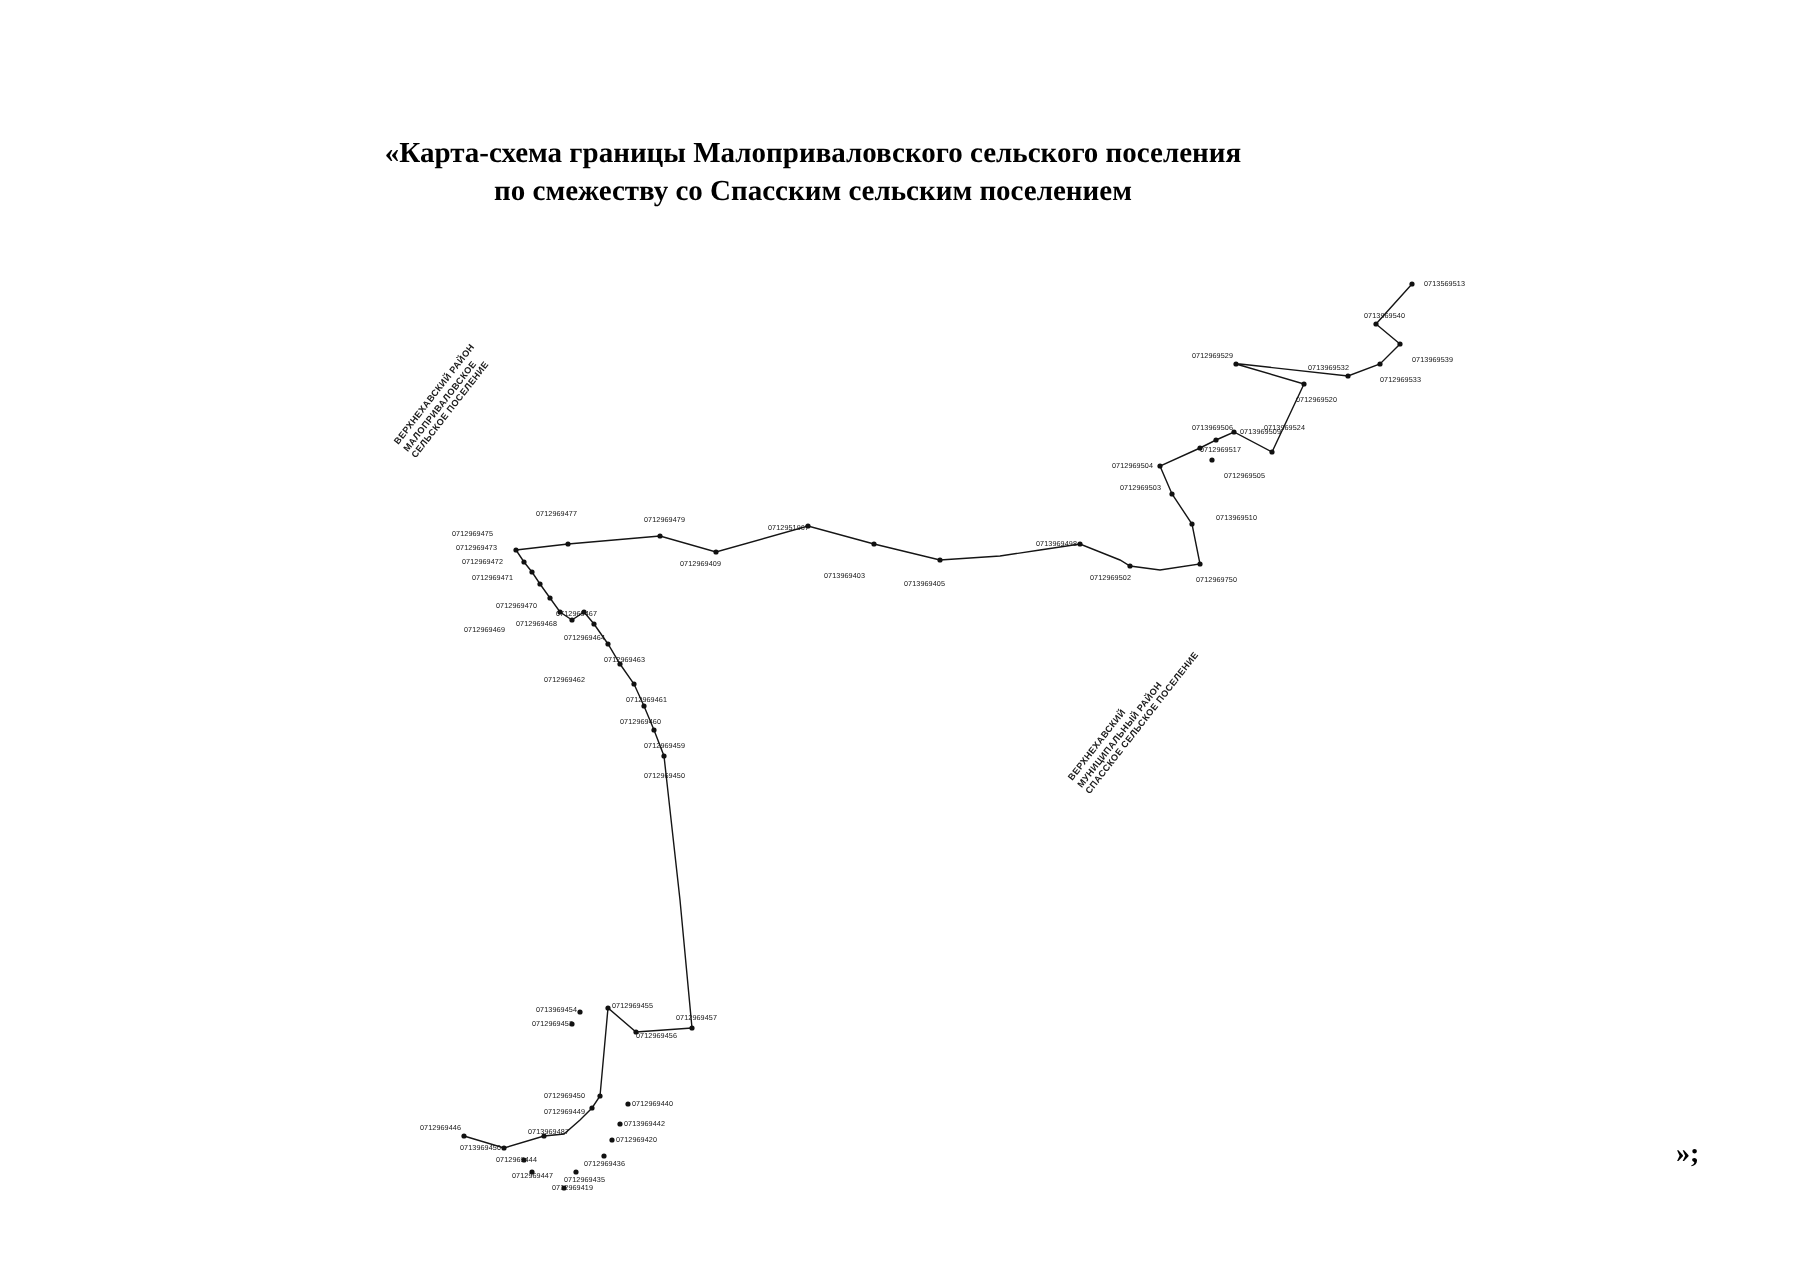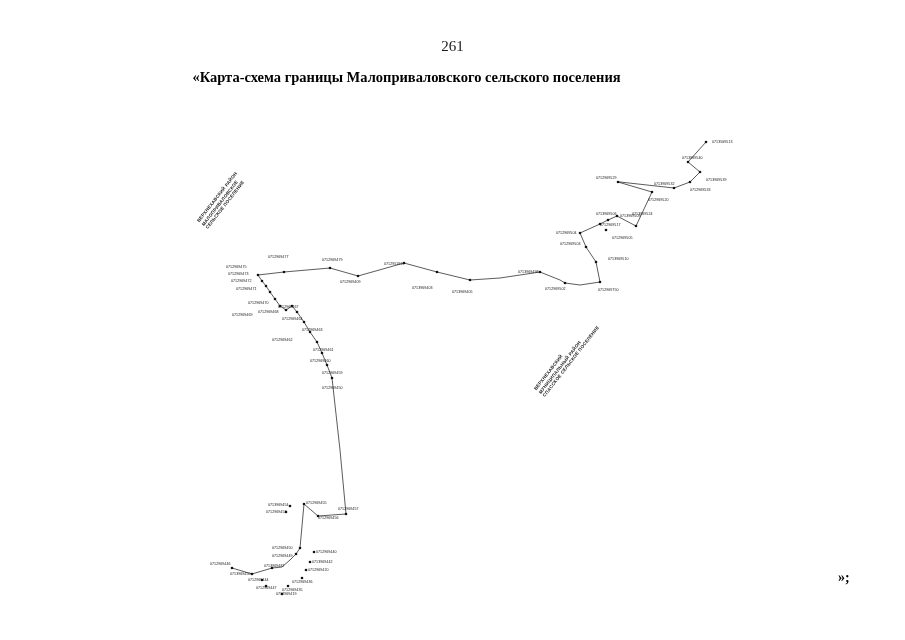--- a/index.html
+++ b/index.html
@@ -35,24 +35,24 @@
     font-size:4.6px;font-weight:bold;color:#1a1a1a;white-space:nowrap;
     line-height:5.6px;transform-origin:left top;letter-spacing:.2px;
   }
   .region-label div{white-space:nowrap;}
 </style>
 </head>
 <body>
 
 <div class="page">
 
-  <div id="page-number">261</div>
 
   <div id="doc-title">
     <div>«Карта-схема границы Малоприваловского сельского поселения</div>
+    <div>по смежеству со Спасским сельским поселением</div>
   </div>
 
   <div id="closing-mark">»;</div>
 
   <div id="map-area">
     <svg id="map-svg" width="905" height="510">
       <g id="paths-group">
           <polyline points="258,155 284,152 330,148 358,156 404,143 437,152 470,160 500,158 520,155 540,152 560,160 565,163 580,165 600,162 596,142 586,127 580,113 600,104 608,100 617,96 636,106 652,72 618,62 620,62 674,68 690,62 700,52 688,42 706,22" fill="none" stroke="#151515" stroke-width="0.7"></polyline>
           <polyline points="258,155 262,161 266,166 270,172 275,179 280,186 286,190 292,186 297,192 304,202 310,212 317,222 322,233 327,245 332,258 340,330 346,394" fill="none" stroke="#151515" stroke-width="0.7"></polyline>
           <polyline points="346,394 318,396 304,384 300,428 296,434 290,440 282,447 272,448 252,454 232,448" fill="none" stroke="#151515" stroke-width="0.7"></polyline>

